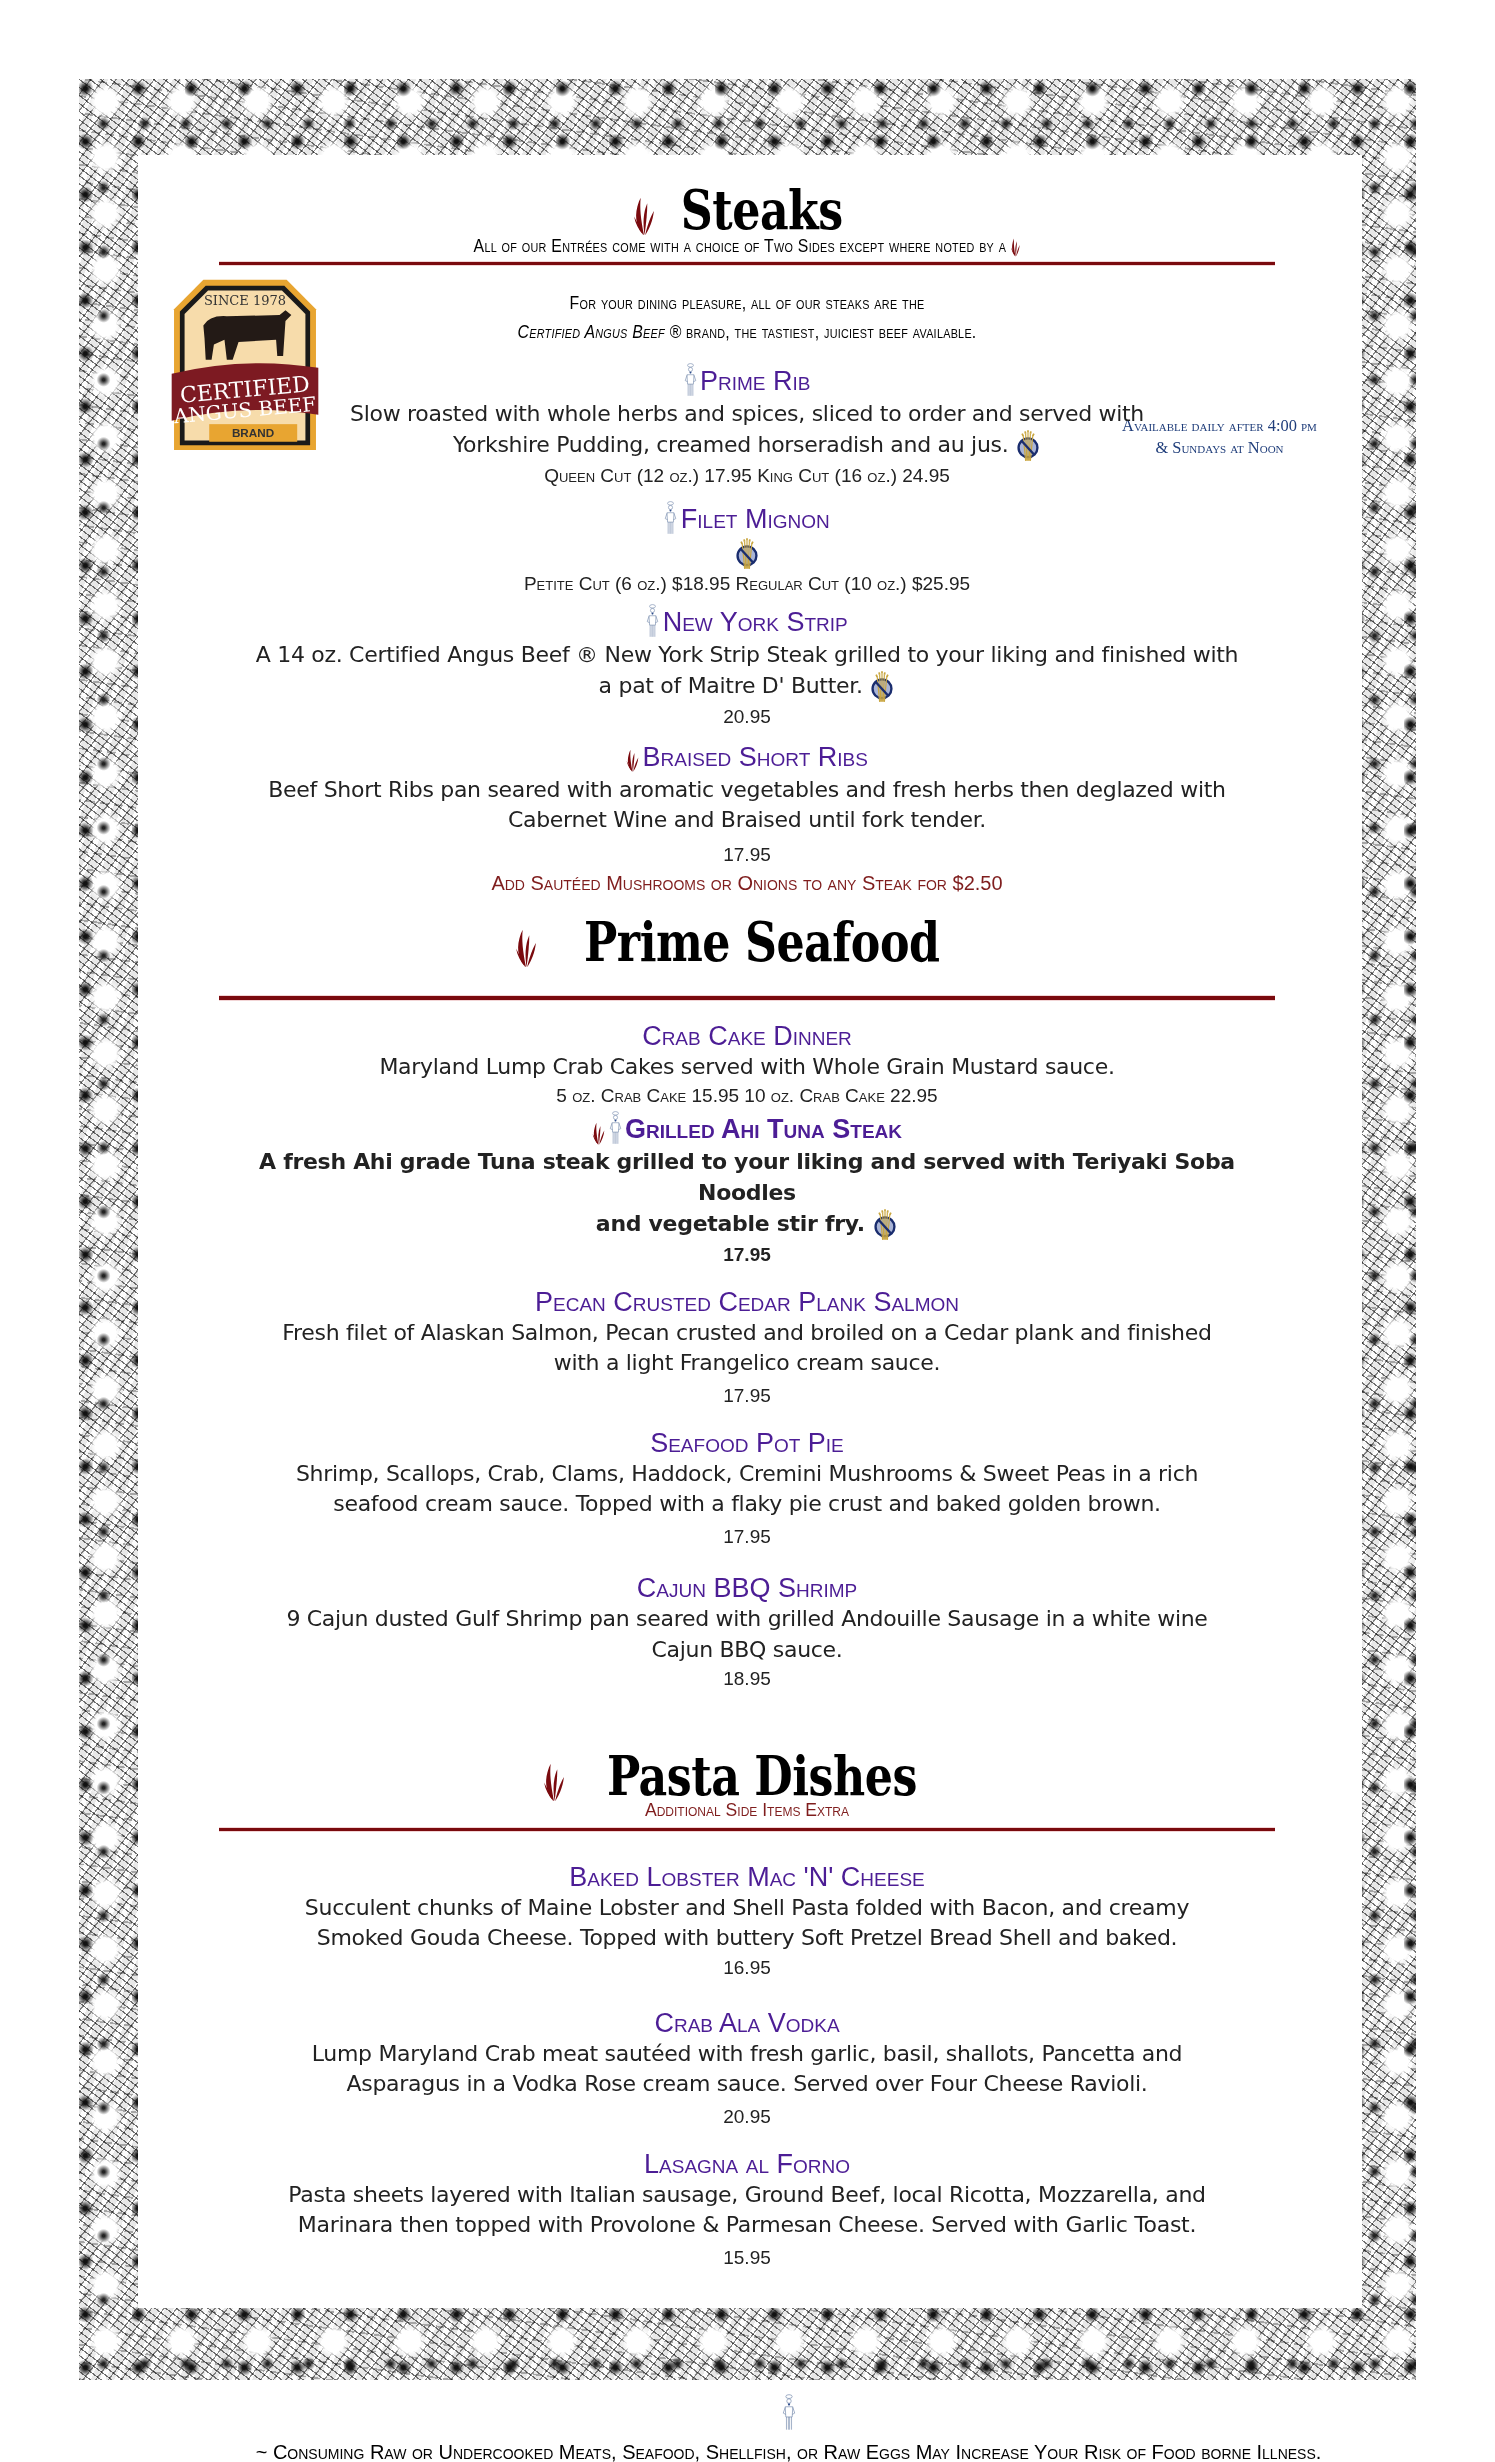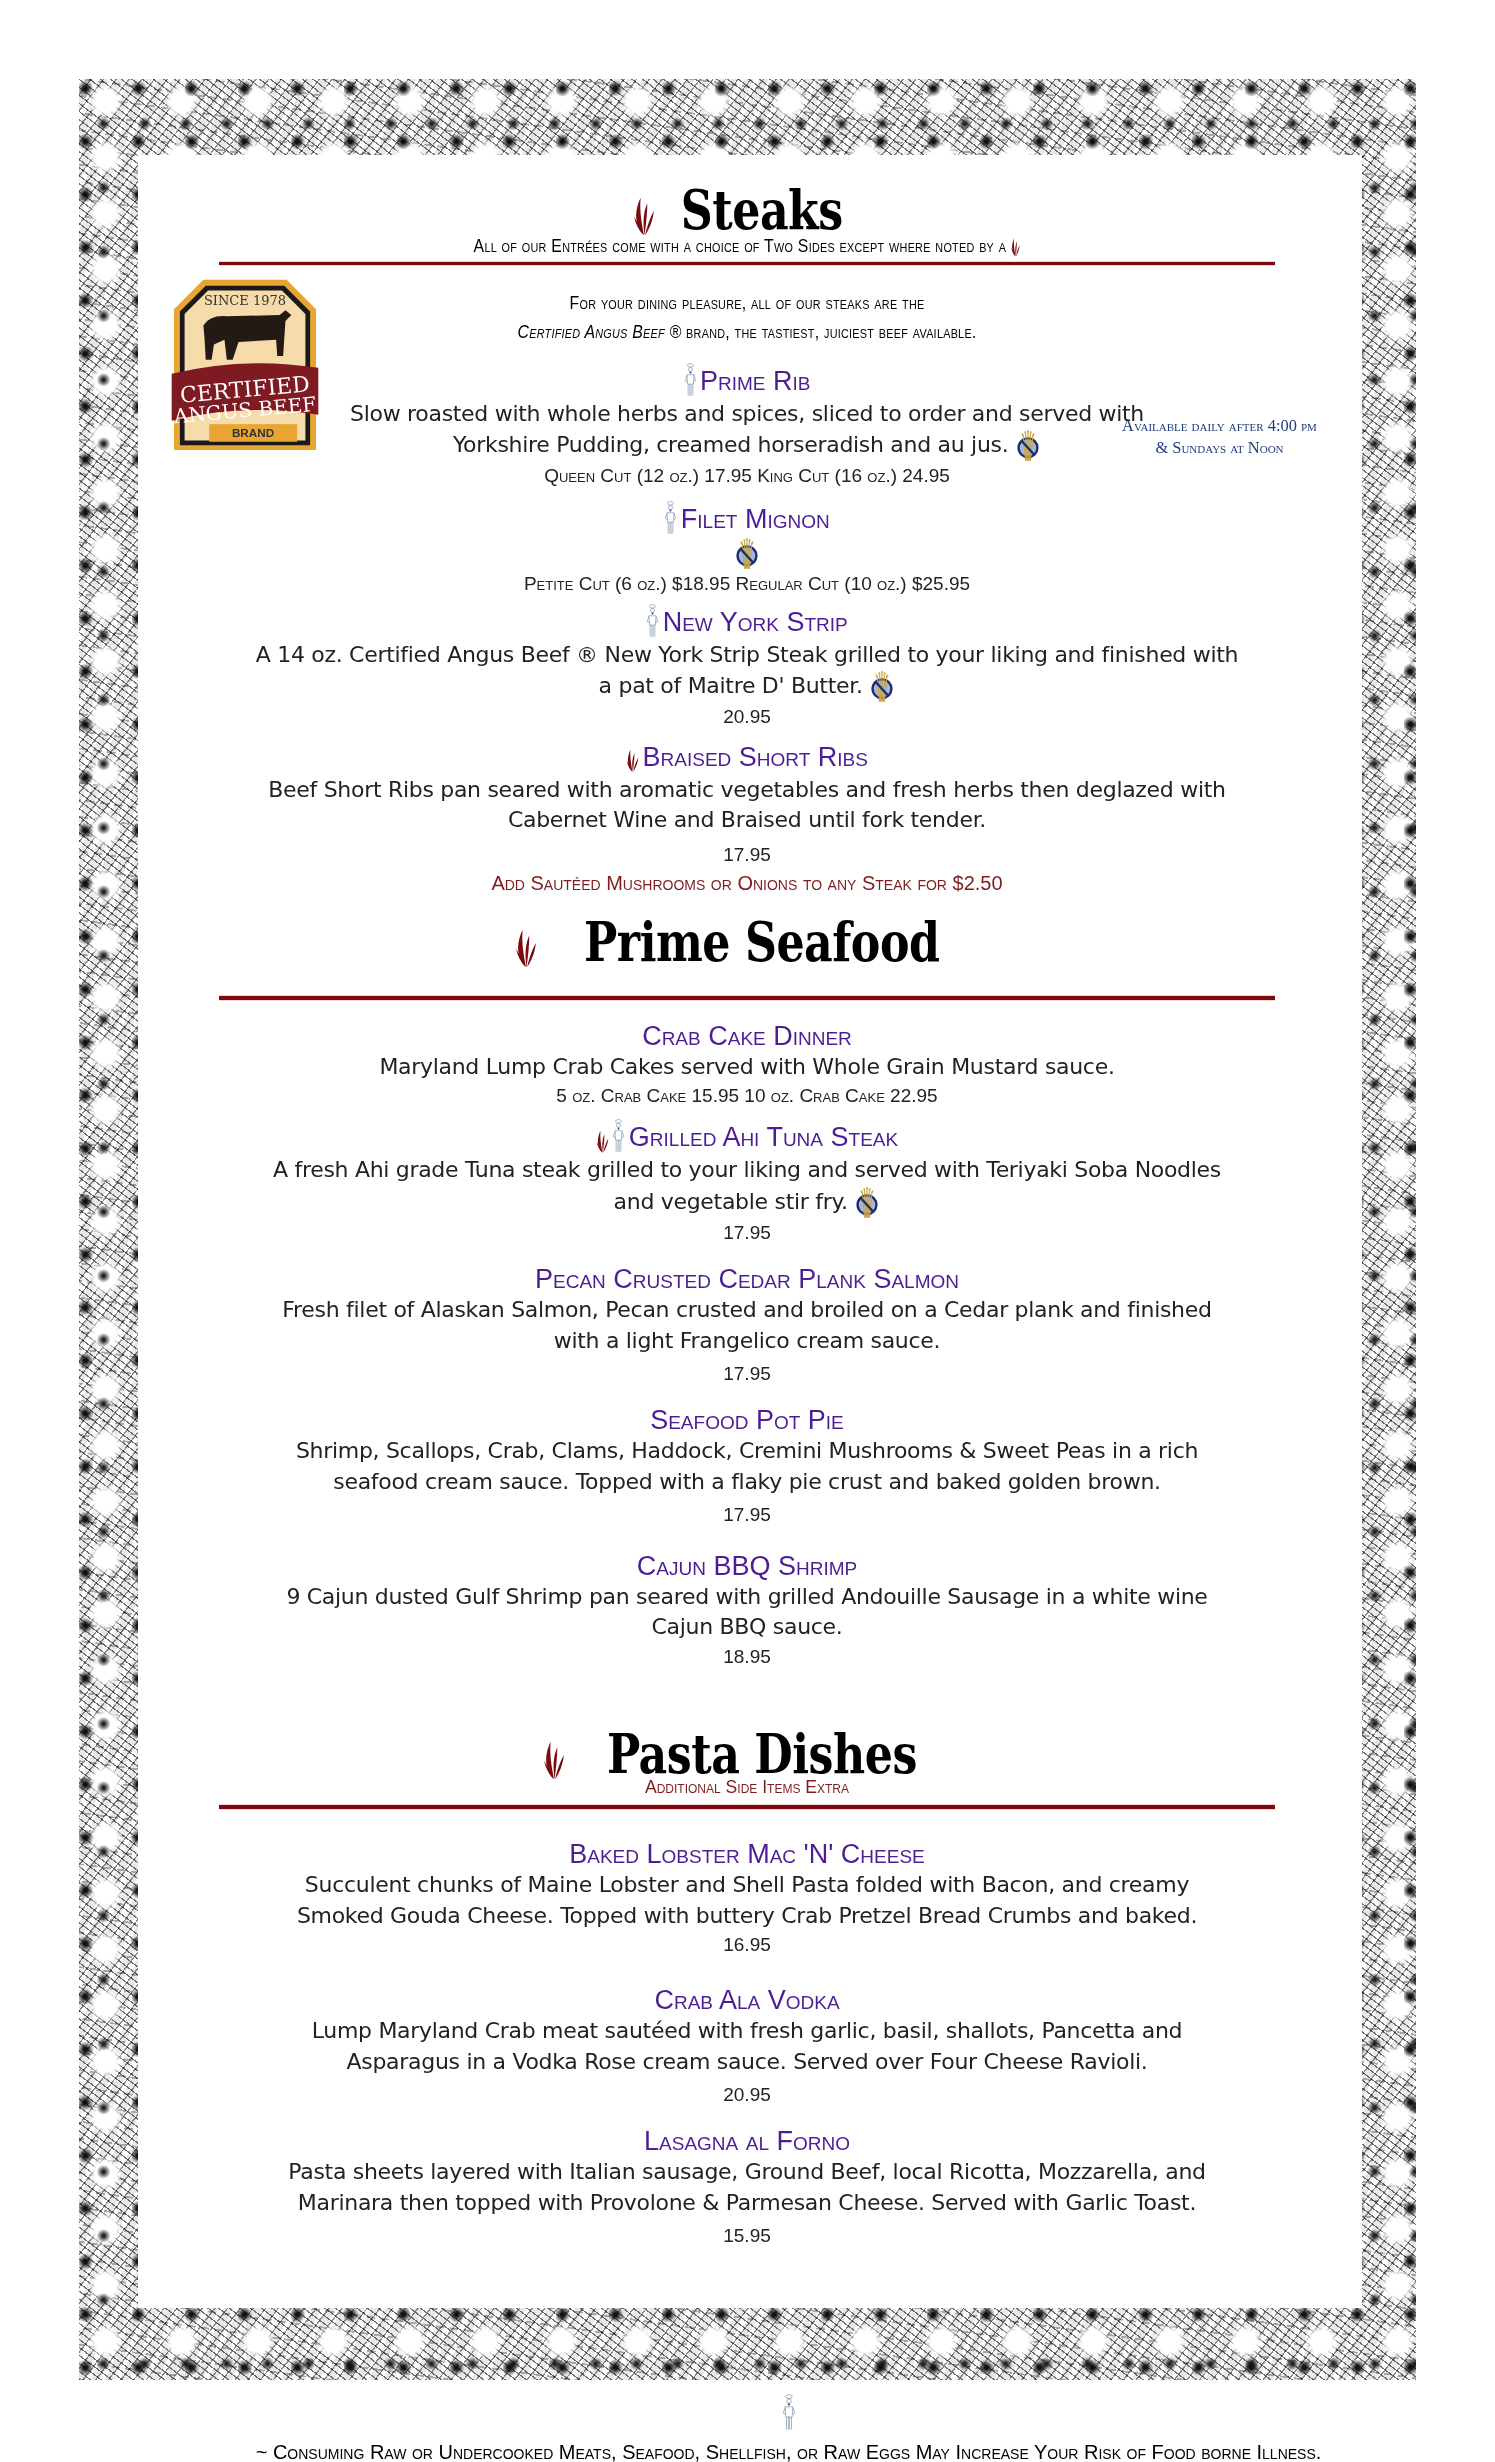--- a/index.html
+++ b/index.html
@@ -210,21 +210,21 @@
       <span class="section-title" style="font-size:54px;line-height:54px;">Prime Seafood</span>
     </div>
     <div class="divider" style="margin-top:27px;"></div>
 
     <div class="item" style="margin-top:21px;">
       <div class="item-name">Crab Cake Dinner</div>
       <div class="item-desc">Maryland Lump Crab Cakes served with Whole Grain Mustard sauce.</div>
       <div class="price">5 oz. Crab Cake 15.95   10 oz. Crab Cake 22.95</div>
     </div>
 
-    <div class="item" style="margin-top:9px;">
+    <div class="item" style="margin-top:1px;font-weight:bold;">
       <div class="item-name">
         <svg class="flame small" viewBox="0 0 22 40" width="13" height="23.5">
             <use href="#flame-sym"></use>
           </svg>
         <svg class="chef" viewBox="0 0 22 58" width="13" height="34">
             <use href="#chef-sym"></use>
           </svg>
         <span>Grilled Ahi Tuna Steak</span>
       </div>
       <div class="item-desc">A fresh Ahi grade Tuna steak grilled to your liking and served with Teriyaki Soba Noodles</div>
@@ -265,21 +265,21 @@
           <use href="#flame-sym"></use>
         </svg>
       <span class="section-title" style="font-size:54px;line-height:54px;">Pasta Dishes</span>
     </div>
     <div class="center addon" style="font-size:17.6px;margin-top:-3.5px;">Additional Side Items Extra</div>
     <div class="divider" style="margin-top:7px;"></div>
 
     <div class="item" style="margin-top:30.5px;">
       <div class="item-name">Baked Lobster Mac 'N' Cheese</div>
       <div class="item-desc">Succulent chunks of Maine Lobster and Shell Pasta folded with Bacon, and creamy</div>
-      <div class="item-desc">Smoked Gouda Cheese. Topped with buttery Crab Pretzel Bread Crumbs and baked.</div>
+      <div class="item-desc">Smoked Gouda Cheese. Topped with buttery Soft Pretzel Bread Shell and baked.</div>
       <div class="price">16.95</div>
     </div>
 
     <div class="item" style="margin-top:26px;">
       <div class="item-name">Crab Ala Vodka</div>
       <div class="item-desc">Lump Maryland Crab meat sautéed with fresh garlic, basil,  shallots, Pancetta and</div>
       <div class="item-desc">Asparagus in a Vodka Rose cream sauce. Served over Four Cheese Ravioli.</div>
       <div class="price" style="margin-top:3.5px;">20.95</div>
     </div>
 

